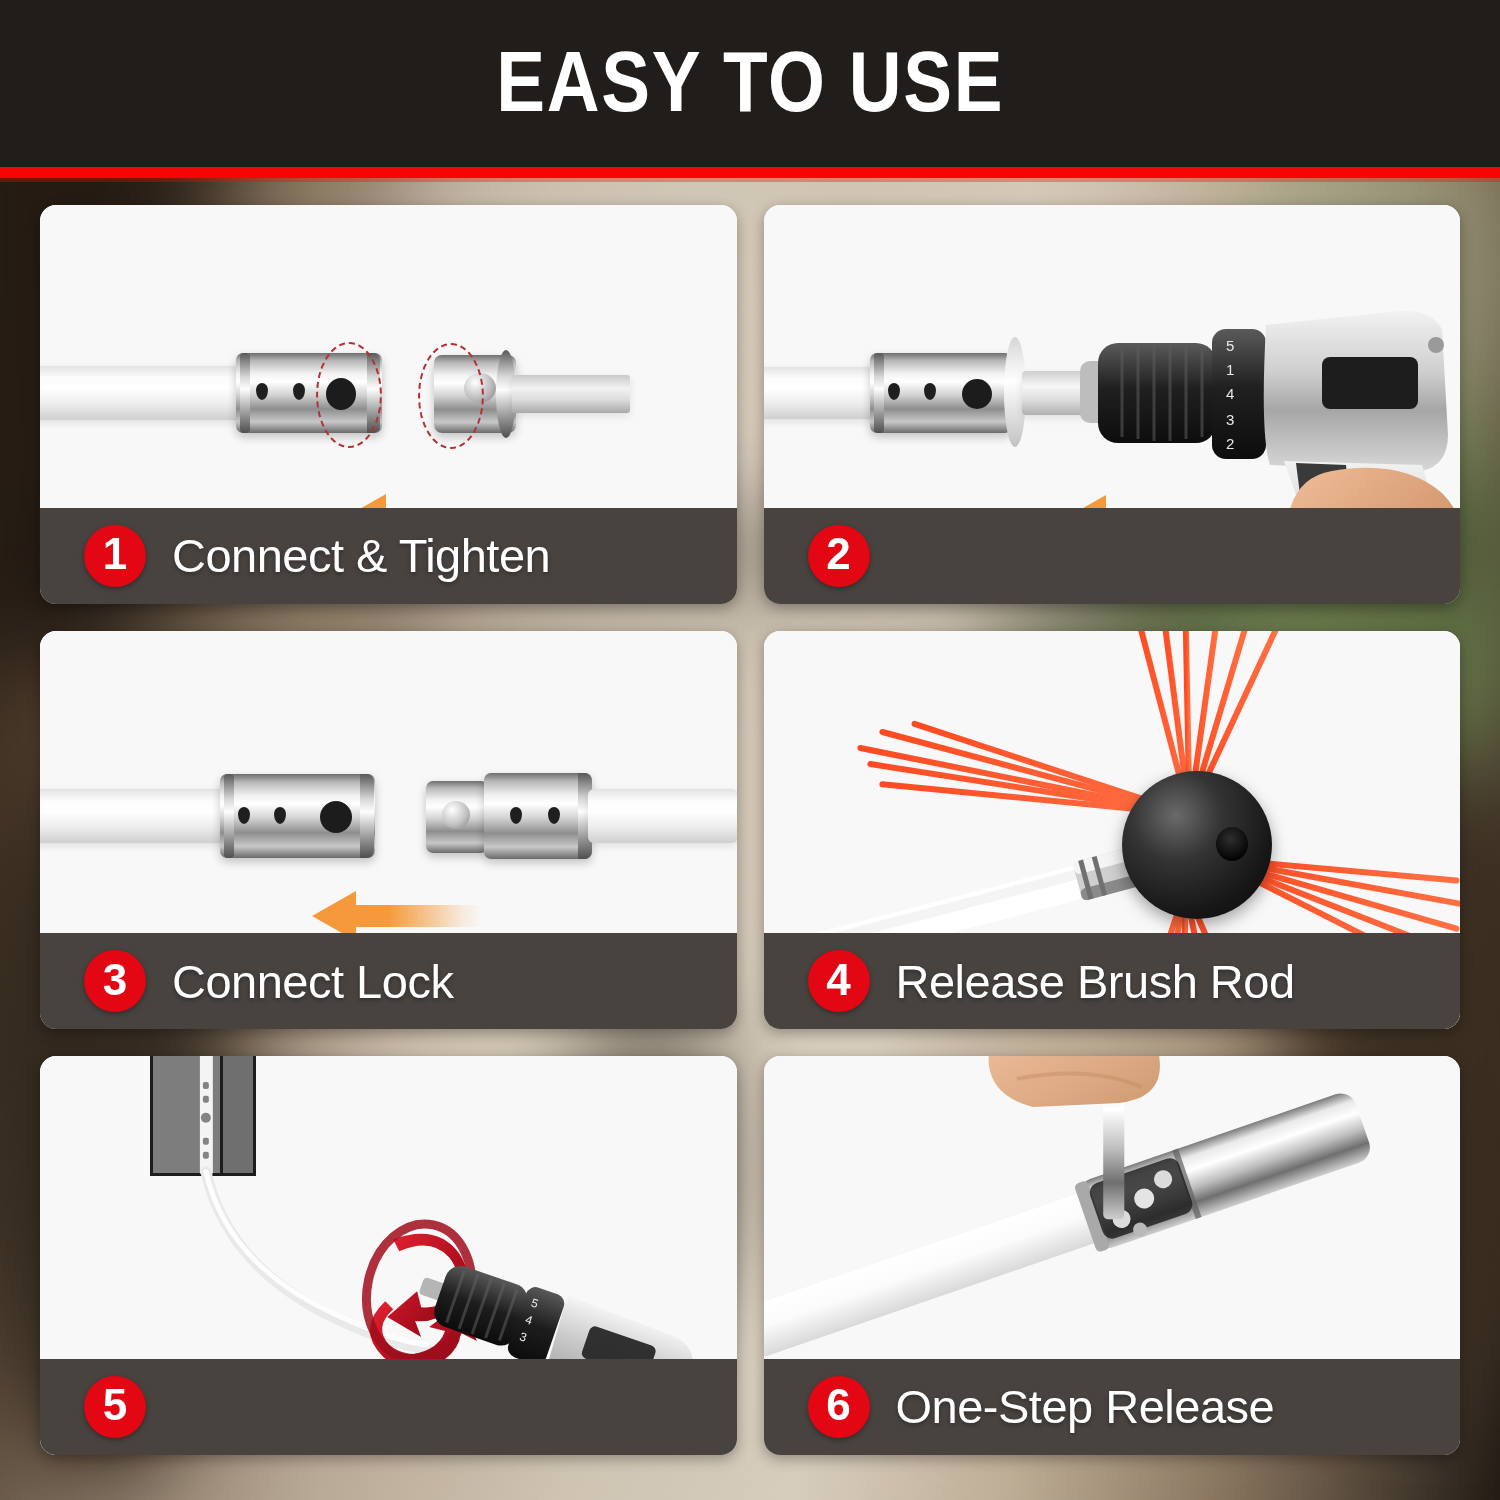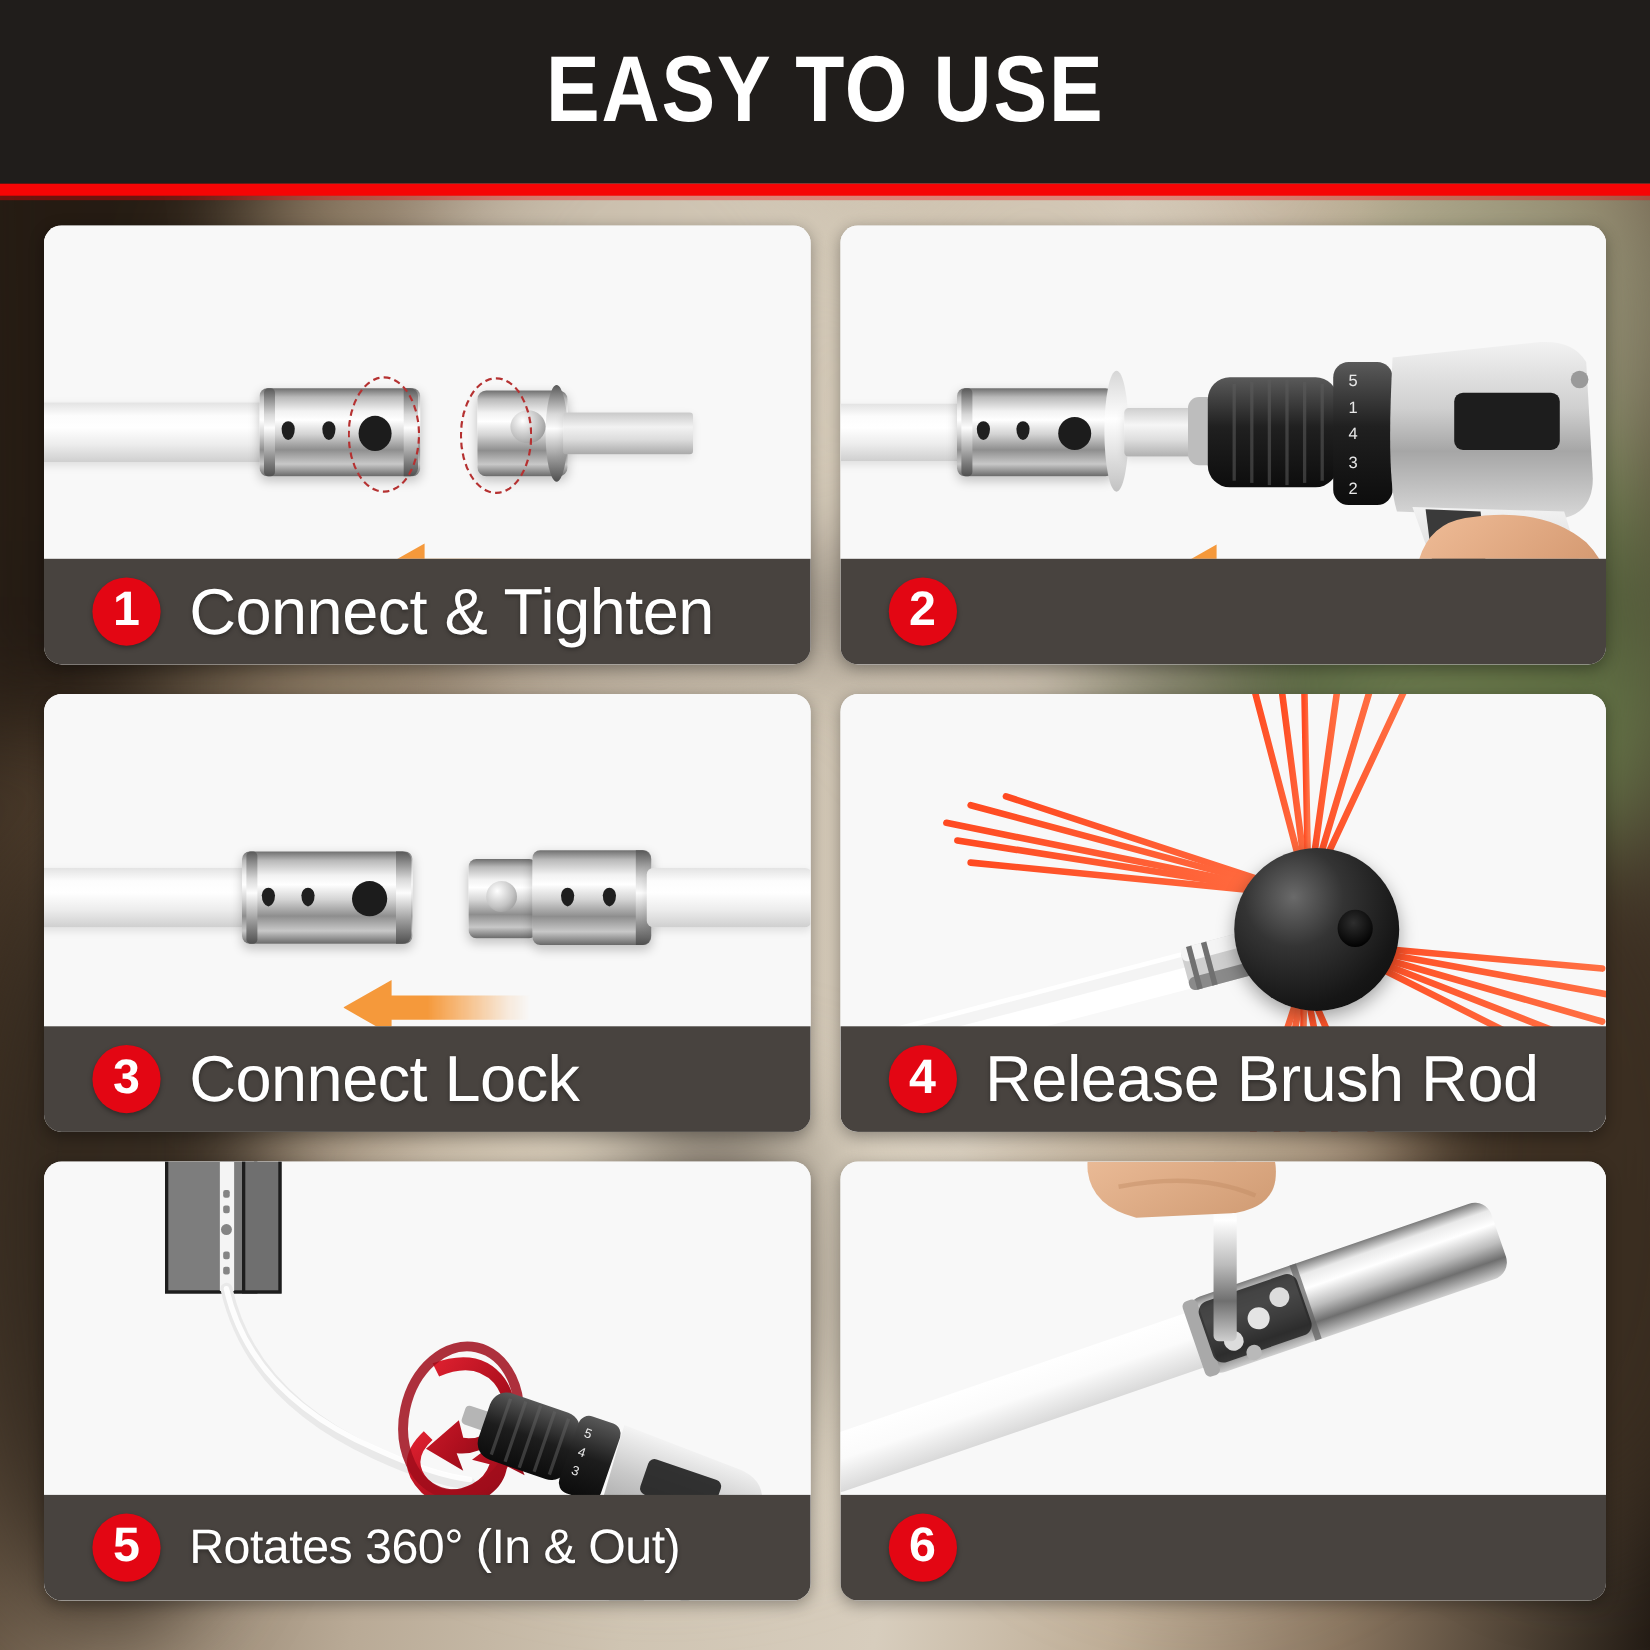--- a/index.html
+++ b/index.html
@@ -83,21 +83,21 @@
   .badge{
     flex:0 0 auto;width:62px;height:62px;border-radius:50%;
     background:#e30613;
     display:flex;align-items:center;justify-content:center;
     color:#fff;font-size:44px;font-weight:bold;line-height:1;
     box-shadow:0 2px 5px rgba(0,0,0,.35);
     font-family:"Liberation Sans", sans-serif;
     padding-bottom:3px;box-sizing:border-box;
   }
   .caption-label{
-    margin-left:26px;color:#ffffff;font-size:59px;font-weight:500;
+    margin-left:26px;color:#ffffff;font-size:47px;font-weight:500;
     white-space:nowrap;letter-spacing:-.5px;
     text-shadow:0 2px 4px rgba(0,0,0,.35);
   }
   .cap5 .caption-label{font-size:44px;}
 
   
   .rod{
     position:absolute;border-radius:6px;
     background:linear-gradient(180deg,#e3e3e3 0%,#fcfcfc 22%,#ffffff 42%,#ededed 70%,#cfcfcf 100%);
     box-shadow:0 3px 8px rgba(0,0,0,.10);
@@ -437,21 +437,20 @@
             <rect x="168" y="-18" width="70" height="34" rx="6" fill="#1e1e1e" opacity=".9"></rect>
             <path d="M150 48 L248 52 L268 122 Q270 146 248 152 L186 148 Q166 120 160 60 Z" fill="url(#st5)"></path>
             <path d="M160 52 L198 54 L206 116 Q188 130 170 114 Z" fill="#3c3c3c"></path>
             <path d="M236 92 L276 102 L284 152 L244 158 Z" fill="#262626"></path>
             <path d="M172 140 q62 -10 96 12 l8 54 q-8 18 -44 16 l-58 -8 q-18 -16 -2 -74 Z" fill="url(#sk5)" opacity=".95"></path>
           </g>
         </svg>
       </div>
       <div class="caption">
         <div class="badge">5</div>
-        <div class="caption-label">Rotates 360° (In &amp; Out)</div>
       </div>
     </div>
 
     <div class="card">
       <div class="card-photo">
         <svg viewBox="0 0 694 292" width="100%" height="100%" style="position:absolute;left:0;top:0;">
           <defs>
             <linearGradient id="rod6" x1="0" y1="0" x2="0" y2="1">
               <stop offset="0%" stop-color="#ffffff"></stop>
                 <stop offset="45%" stop-color="#fbfbfb"></stop>
@@ -484,17 +483,18 @@
           </g>
 
           <rect x="338" y="-8" width="21" height="166" rx="5" fill="url(#chr6)"></rect>
 
           <path d="M240 -40 q70 -30 130 4 q28 16 24 48 q-4 26 -40 30 l-86 4 q-40 -10 -44 -42 q-2 -30 16 -44 Z" fill="url(#sk6)"></path>
           <path d="M252 18 q72 -14 124 8" stroke="#c08b64" stroke-width="4" fill="none" opacity=".45"></path>
         </svg>
       </div>
       <div class="caption">
         <div class="badge">6</div>
+        <div class="caption-label">One-Step Release</div>
       </div>
     </div>
 
   </div>
 </div>
 
 </body></html>

